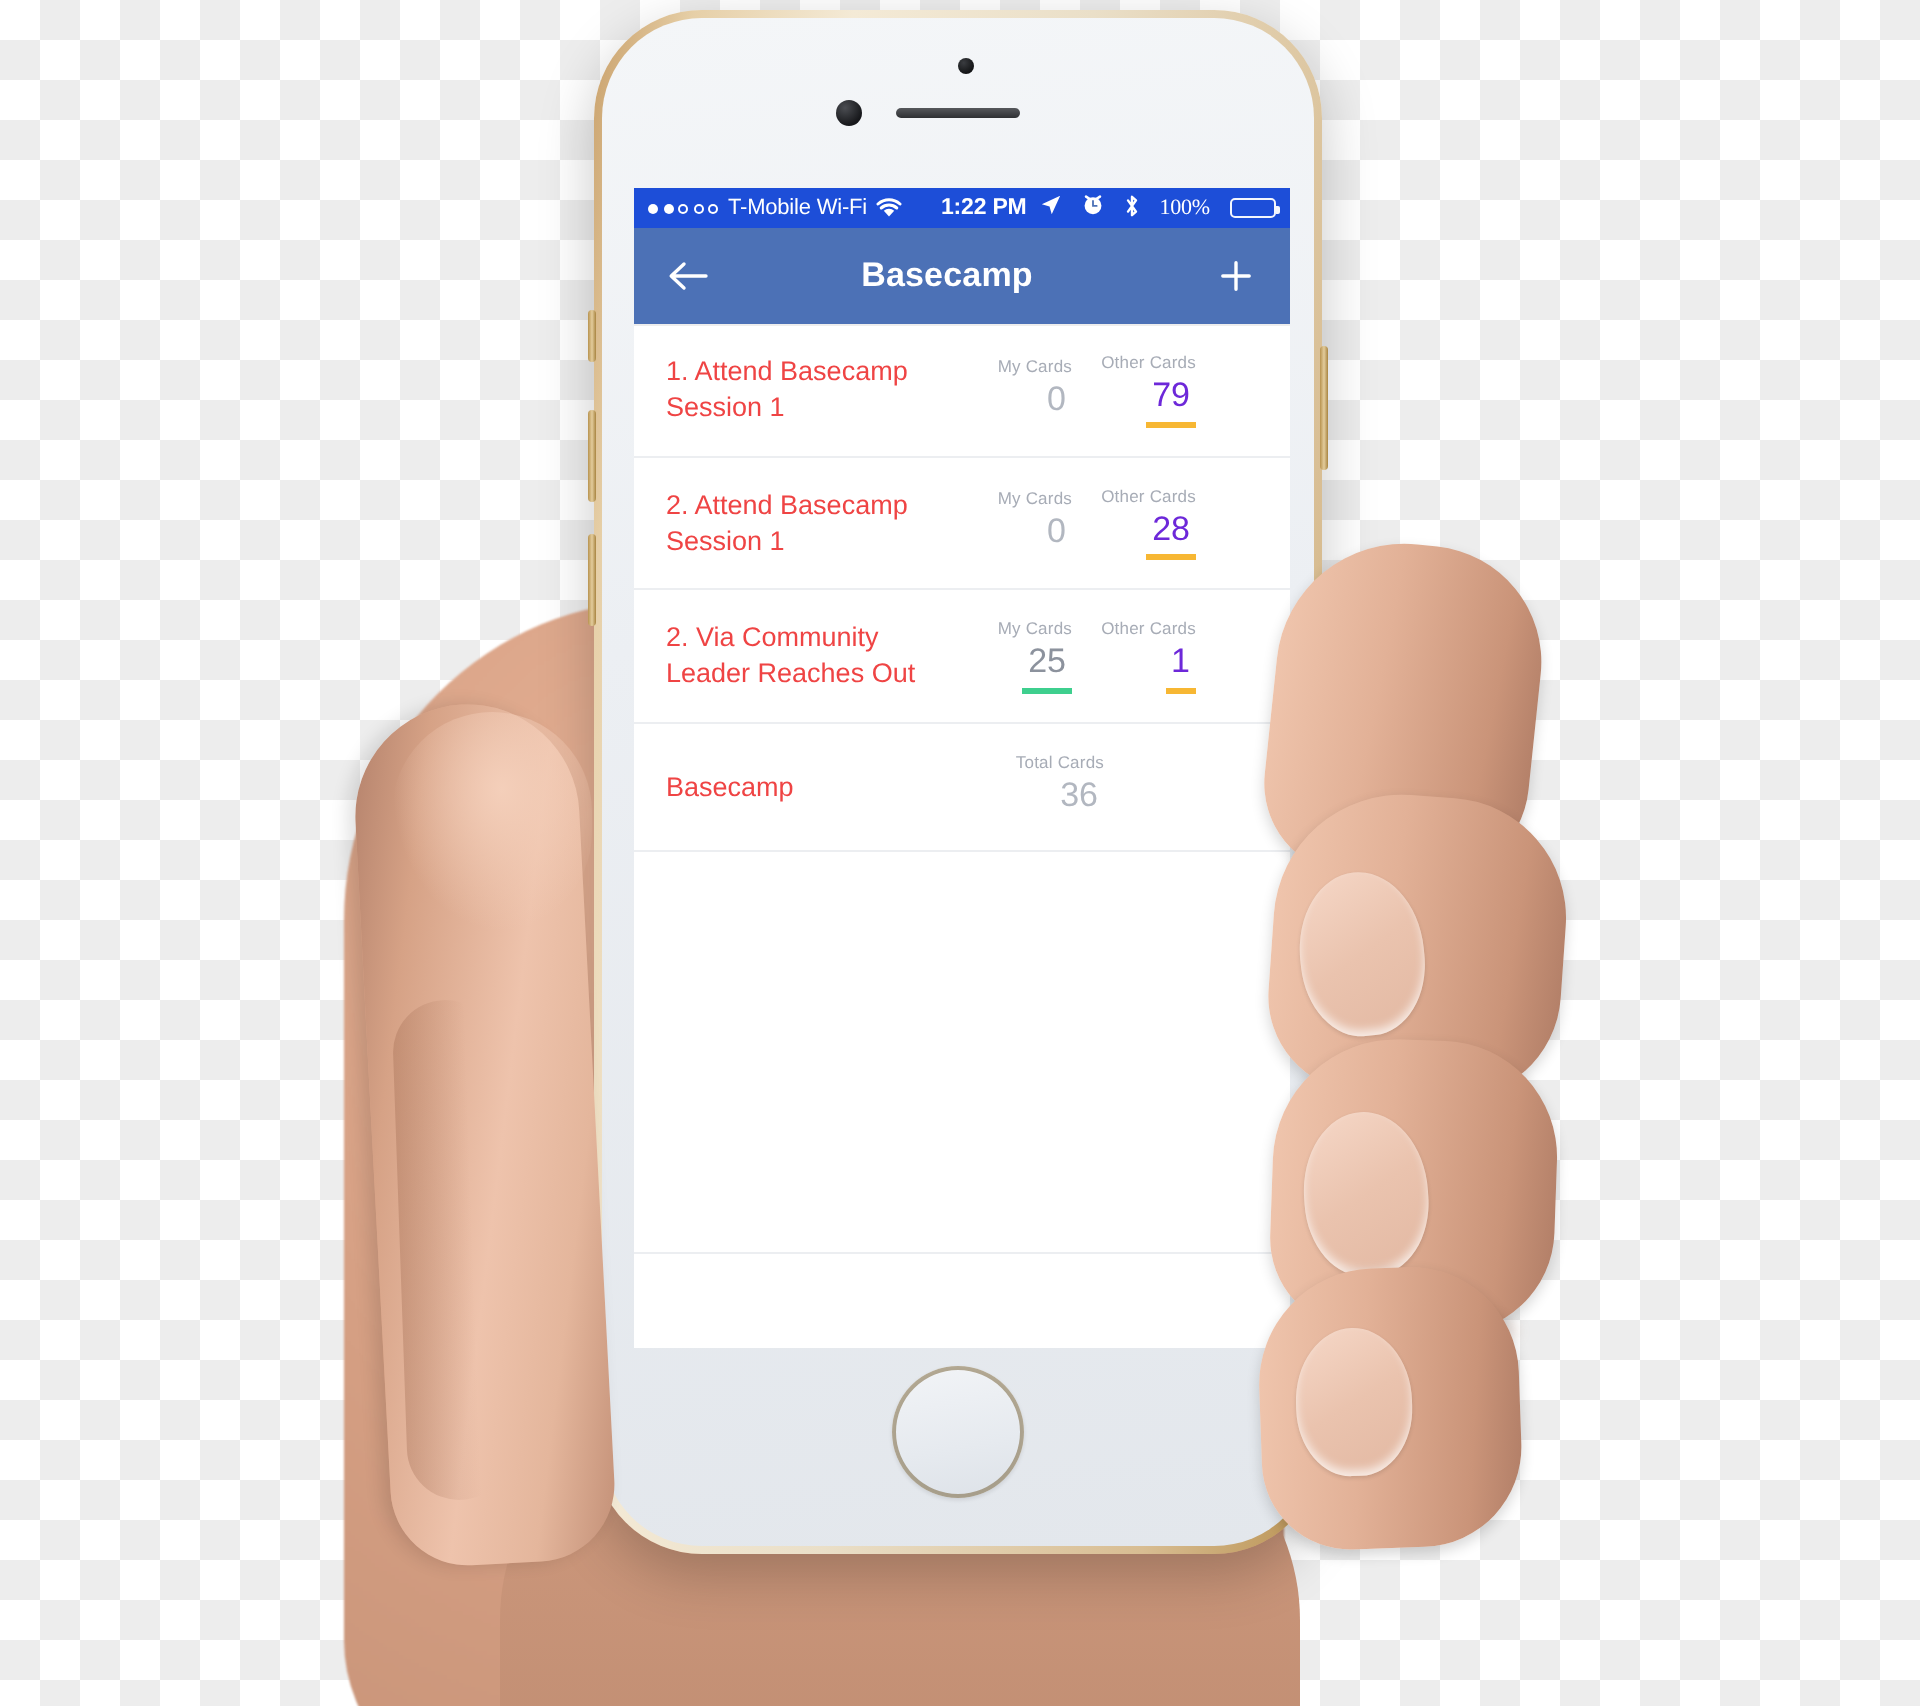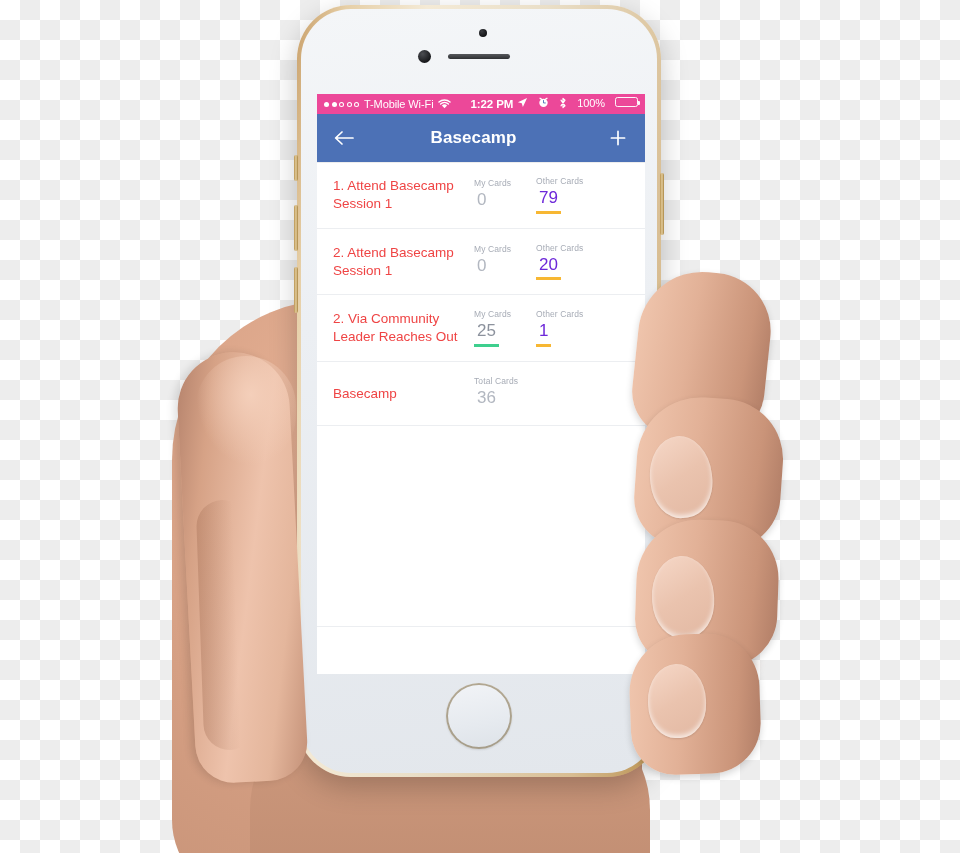--- a/index.html
+++ b/index.html
@@ -199,39 +199,39 @@
     top: 85px;
     width: 328px;
     height: 580px;
     background: #ffffff;
     overflow: hidden;
   }
 
   
   .status-bar {
     height: 20px;
-    background: #ec4899;
+    background: #1d4ed8;
     color: #ffffff;
     display: flex;
     align-items: center;
     padding: 0 7px;
     font-size: 11px;
     letter-spacing: -0.1px;
     font-family: "Liberation Sans", sans-serif;
   }
   .sig-dots { display: flex; align-items: center; gap: 2.5px; margin-right: 5px; }
   .sig-dots i {
     width: 5px; height: 5px; border-radius: 50%;
     background: #ffffff; display: block;
   }
   .sig-dots i.hollow { background: transparent; box-shadow: inset 0 0 0 1px #ffffff; }
   .carrier { font-size: 11px; font-weight: 400; white-space: nowrap; }
   .wifi-icon { margin-left: 4px; display: inline-flex; }
   .sb-time { font-weight: 700; font-size: 11.5px; margin-left: 20px; }
-  .sb-right { margin-left: auto; display: flex; align-items: flex-start; gap: 10px; }
+  .sb-right { margin-left: auto; display: flex; align-items: center; gap: 10px; font-family: Liberation Serif, serif; }
   .battery-pct { font-size: 11px; font-weight: 400; }
   .battery {
     width: 23px; height: 10px;
     border: 1px solid rgba(255,255,255,0.95);
     border-radius: 2.5px;
     position: relative;
     box-sizing: border-box;
     padding: 1px;
   }
   .battery::after {
@@ -288,21 +288,21 @@
     flex: 1 1 auto;
     color: #ef4444;
     font-size: 13.5px;
     line-height: 1.32;
     font-weight: 400;
     padding-right: 6px;
     max-width: 135px;
   }
   .metric {
     width: 62px;
-    text-align: left;
+    text-align: right;
     flex: 0 0 auto;
   }
   .metric-label {
     font-size: 8.5px;
     color: #a7acb6;
     letter-spacing: 0.1px;
     margin-bottom: 3px;
     white-space: nowrap;
   }
   .metric-value {
@@ -418,21 +418,21 @@
           </div>
 
           <div class="row">
             <div class="row-title">2. Attend Basecamp Session 1</div>
             <div class="metric">
               <div class="metric-label">My Cards</div>
               <div><span class="metric-value plain">0</span></div>
             </div>
             <div class="metric">
               <div class="metric-label">Other Cards</div>
-              <div><span class="metric-value underline-orange">20</span></div>
+              <div><span class="metric-value underline-orange">28</span></div>
             </div>
           </div>
 
           <div class="row">
             <div class="row-title">2. Via Community Leader Reaches Out</div>
             <div class="metric">
               <div class="metric-label">My Cards</div>
               <div><span class="metric-value underline-green">25</span></div>
             </div>
             <div class="metric">

